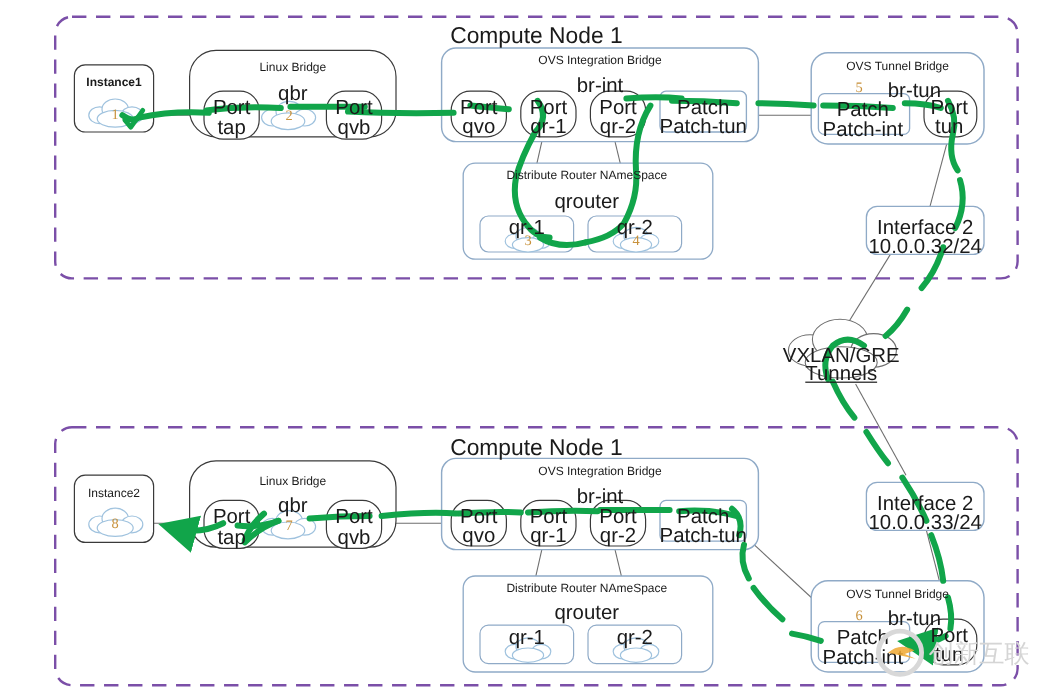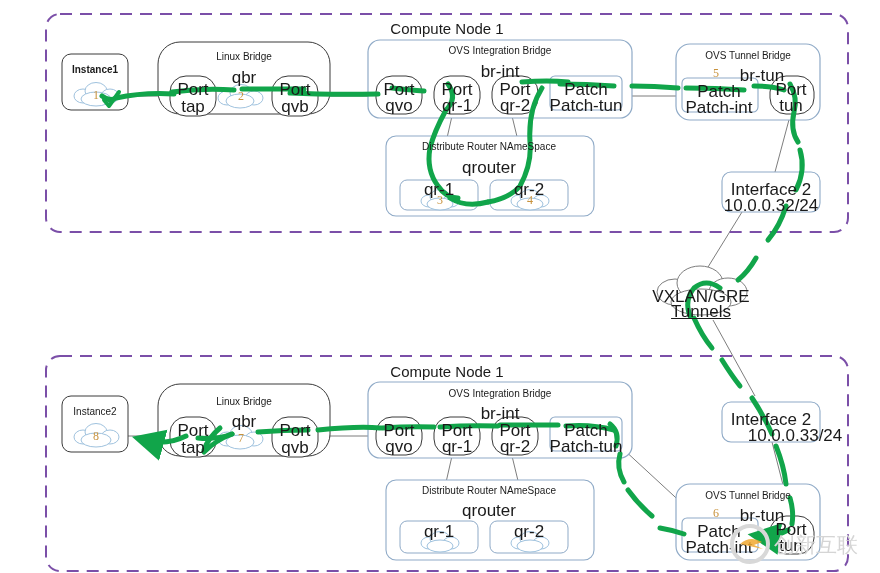--- a/index.html
+++ b/index.html
@@ -6,21 +6,21 @@
   body{width:880px;height:573px;position:relative;overflow:hidden;
        font-family:"Liberation Sans","DejaVu Sans",sans-serif;color:#1a1a1a;}
   #stage{position:absolute;left:0;top:0;width:880px;height:573px;}
   svg.layer{position:absolute;left:0;top:0;width:880px;height:573px;overflow:visible;}
   #wires{z-index:1;}
   #boxes{z-index:2;}
   #green{z-index:3;pointer-events:none;}
   #labels{position:absolute;left:0;top:0;width:880px;height:573px;z-index:4;}
   .lbl{position:absolute;white-space:nowrap;text-align:center;
        font-family:"Liberation Sans","DejaVu Sans",sans-serif;}
-  .t13{font-size:15px;}
+  .t13{font-size:19px;}
   .t12{font-size:10px;}
   .t11{font-size:17px;}
   .num{font-size:12px;color:#C8923C;font-family:"Liberation Serif","DejaVu Serif",serif;}
   .ctr{transform:translateX(-50%);}
   .watermark{position:absolute;z-index:5;pointer-events:none;}
 </style>
 </head>
 <body>
 
 <div id="stage">
@@ -306,21 +306,21 @@
     <div class="lbl t11 ctr" style="left:515px;top:437px;">qr-2</div>
     <div class="lbl t11 ctr" style="left:586px;top:421px;">Patch</div>
     <div class="lbl t11 ctr" style="left:586px;top:437px;">Patch-tun</div>
 
     <div class="lbl t12 ctr" style="left:489px;top:485px;">Distribute Router NAmeSpace</div>
     <div class="lbl t11 ctr" style="left:489px;top:501px;">qrouter</div>
     <div class="lbl t11 ctr" style="left:439px;top:522px;">qr-1</div>
     <div class="lbl t11 ctr" style="left:529px;top:522px;">qr-2</div>
 
     <div class="lbl t11 ctr" style="left:771px;top:410px;">Interface 2</div>
-    <div class="lbl t11 ctr" style="left:771px;top:426px;margin-left:24px;">10.0.0.33/24</div>
+    <div class="lbl t11 ctr" style="left:771px;top:426px;">10.0.0.33/24</div>
 
     <div class="lbl t12 ctr" style="left:748px;top:490px;">OVS Tunnel Bridge</div>
     <div class="lbl t11 ctr" style="left:762px;top:506px;">br-tun</div>
     <div class="lbl num ctr" style="left:716px;top:506px;">6</div>
     <div class="lbl t11 ctr" style="left:719px;top:522px;">Patch</div>
     <div class="lbl t11 ctr" style="left:719px;top:538px;">Patch-int</div>
     <div class="lbl t11 ctr" style="left:791px;top:520px;">Port</div>
     <div class="lbl t11 ctr" style="left:791px;top:536px;">tun</div>
   </div>
 

